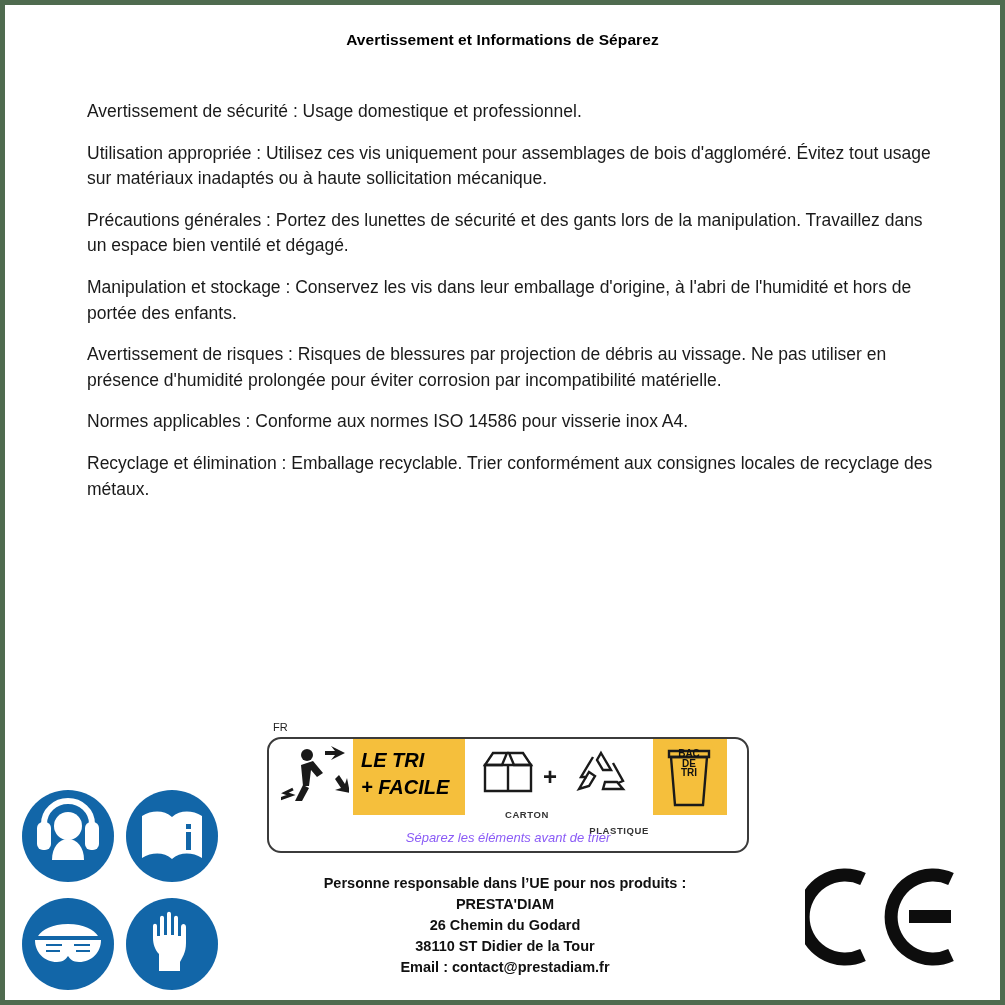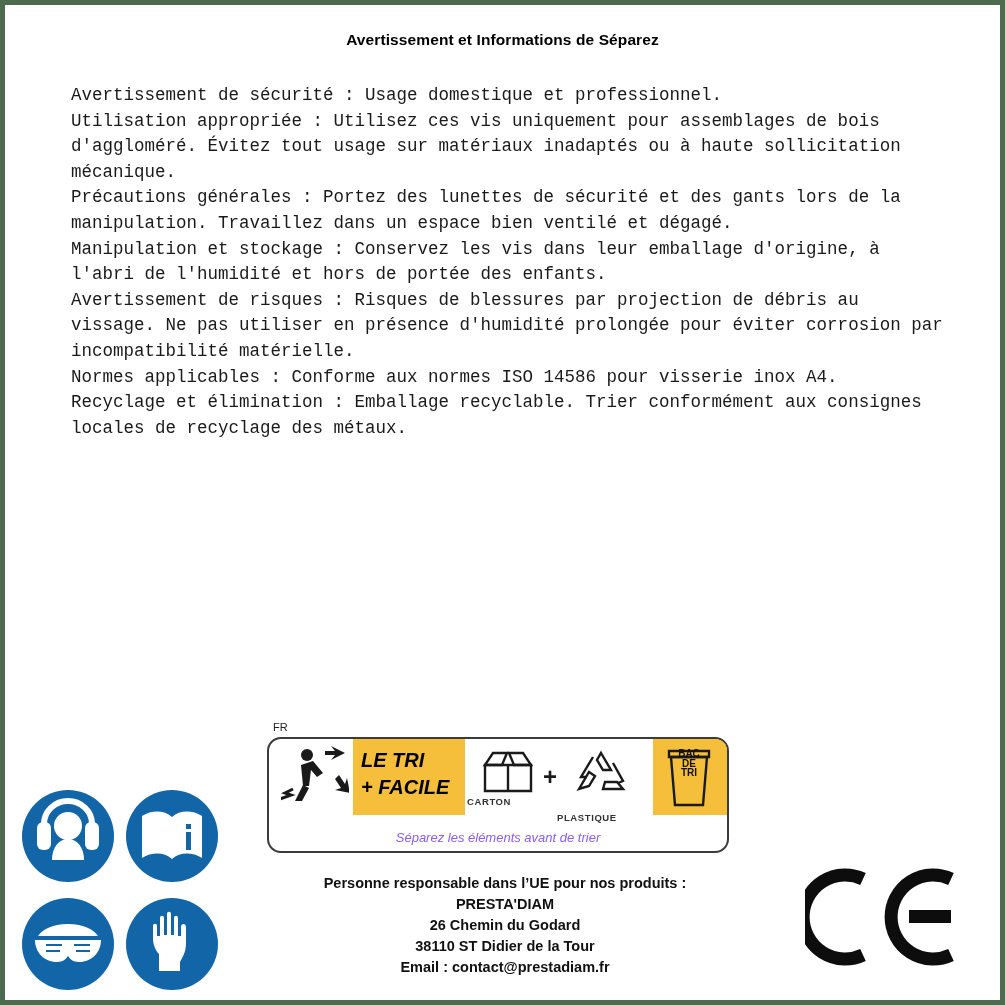--- a/index.html
+++ b/index.html
@@ -32,22 +32,21 @@
   .body-text {
     position: absolute;
     left: 66px;
     top: 78px;
     width: 878px;
     font-size: 17.5px;
     line-height: 25.6px;
     color: #1a1a1a;
   }
   .body-text p {
-    margin: 0;
-    font-family: Liberation Mono, monospace;
+    margin: 16px;
   }
 
   
   .picto-grid {
     position: absolute;
     left: 15px;
     top: 785px;
     width: 200px;
     height: 212px;
   }
@@ -83,20 +82,21 @@
   .tri-box {
     position: absolute;
     left: 0;
     top: 18px;
     width: 458px;
     height: 112px;
     border: 2px solid #3b3b3b;
     border-radius: 14px;
     background: #ffffff;
     overflow: hidden;
+    padding-left: 20px;
   }
   .tri-yellow {
     position: absolute;
     left: 84px;
     top: 0;
     width: 374px;
     height: 76px;
     background: #f5bf3c;
   }
   .tri-white-mid {
@@ -131,25 +131,25 @@
     bottom: 6px;
     left: 0;
     width: 100%;
     text-align: center;
     font-size: 13px;
     font-style: italic;
     color: #8b5cf6;
   }
   .tri-matlabel {
     position: absolute;
-    top: 57px;
+    top: 70px;
     font-size: 9.5px;
     font-weight: bold;
     color: #333;
-    text-align: left;
+    text-align: right;
     letter-spacing: 0.6px;
   }
   .tri-plus-sign {
     position: absolute;
     left: 274px;
     top: 24px;
     font-size: 24px;
     font-weight: bold;
     color: #1a1a1a;
   }

